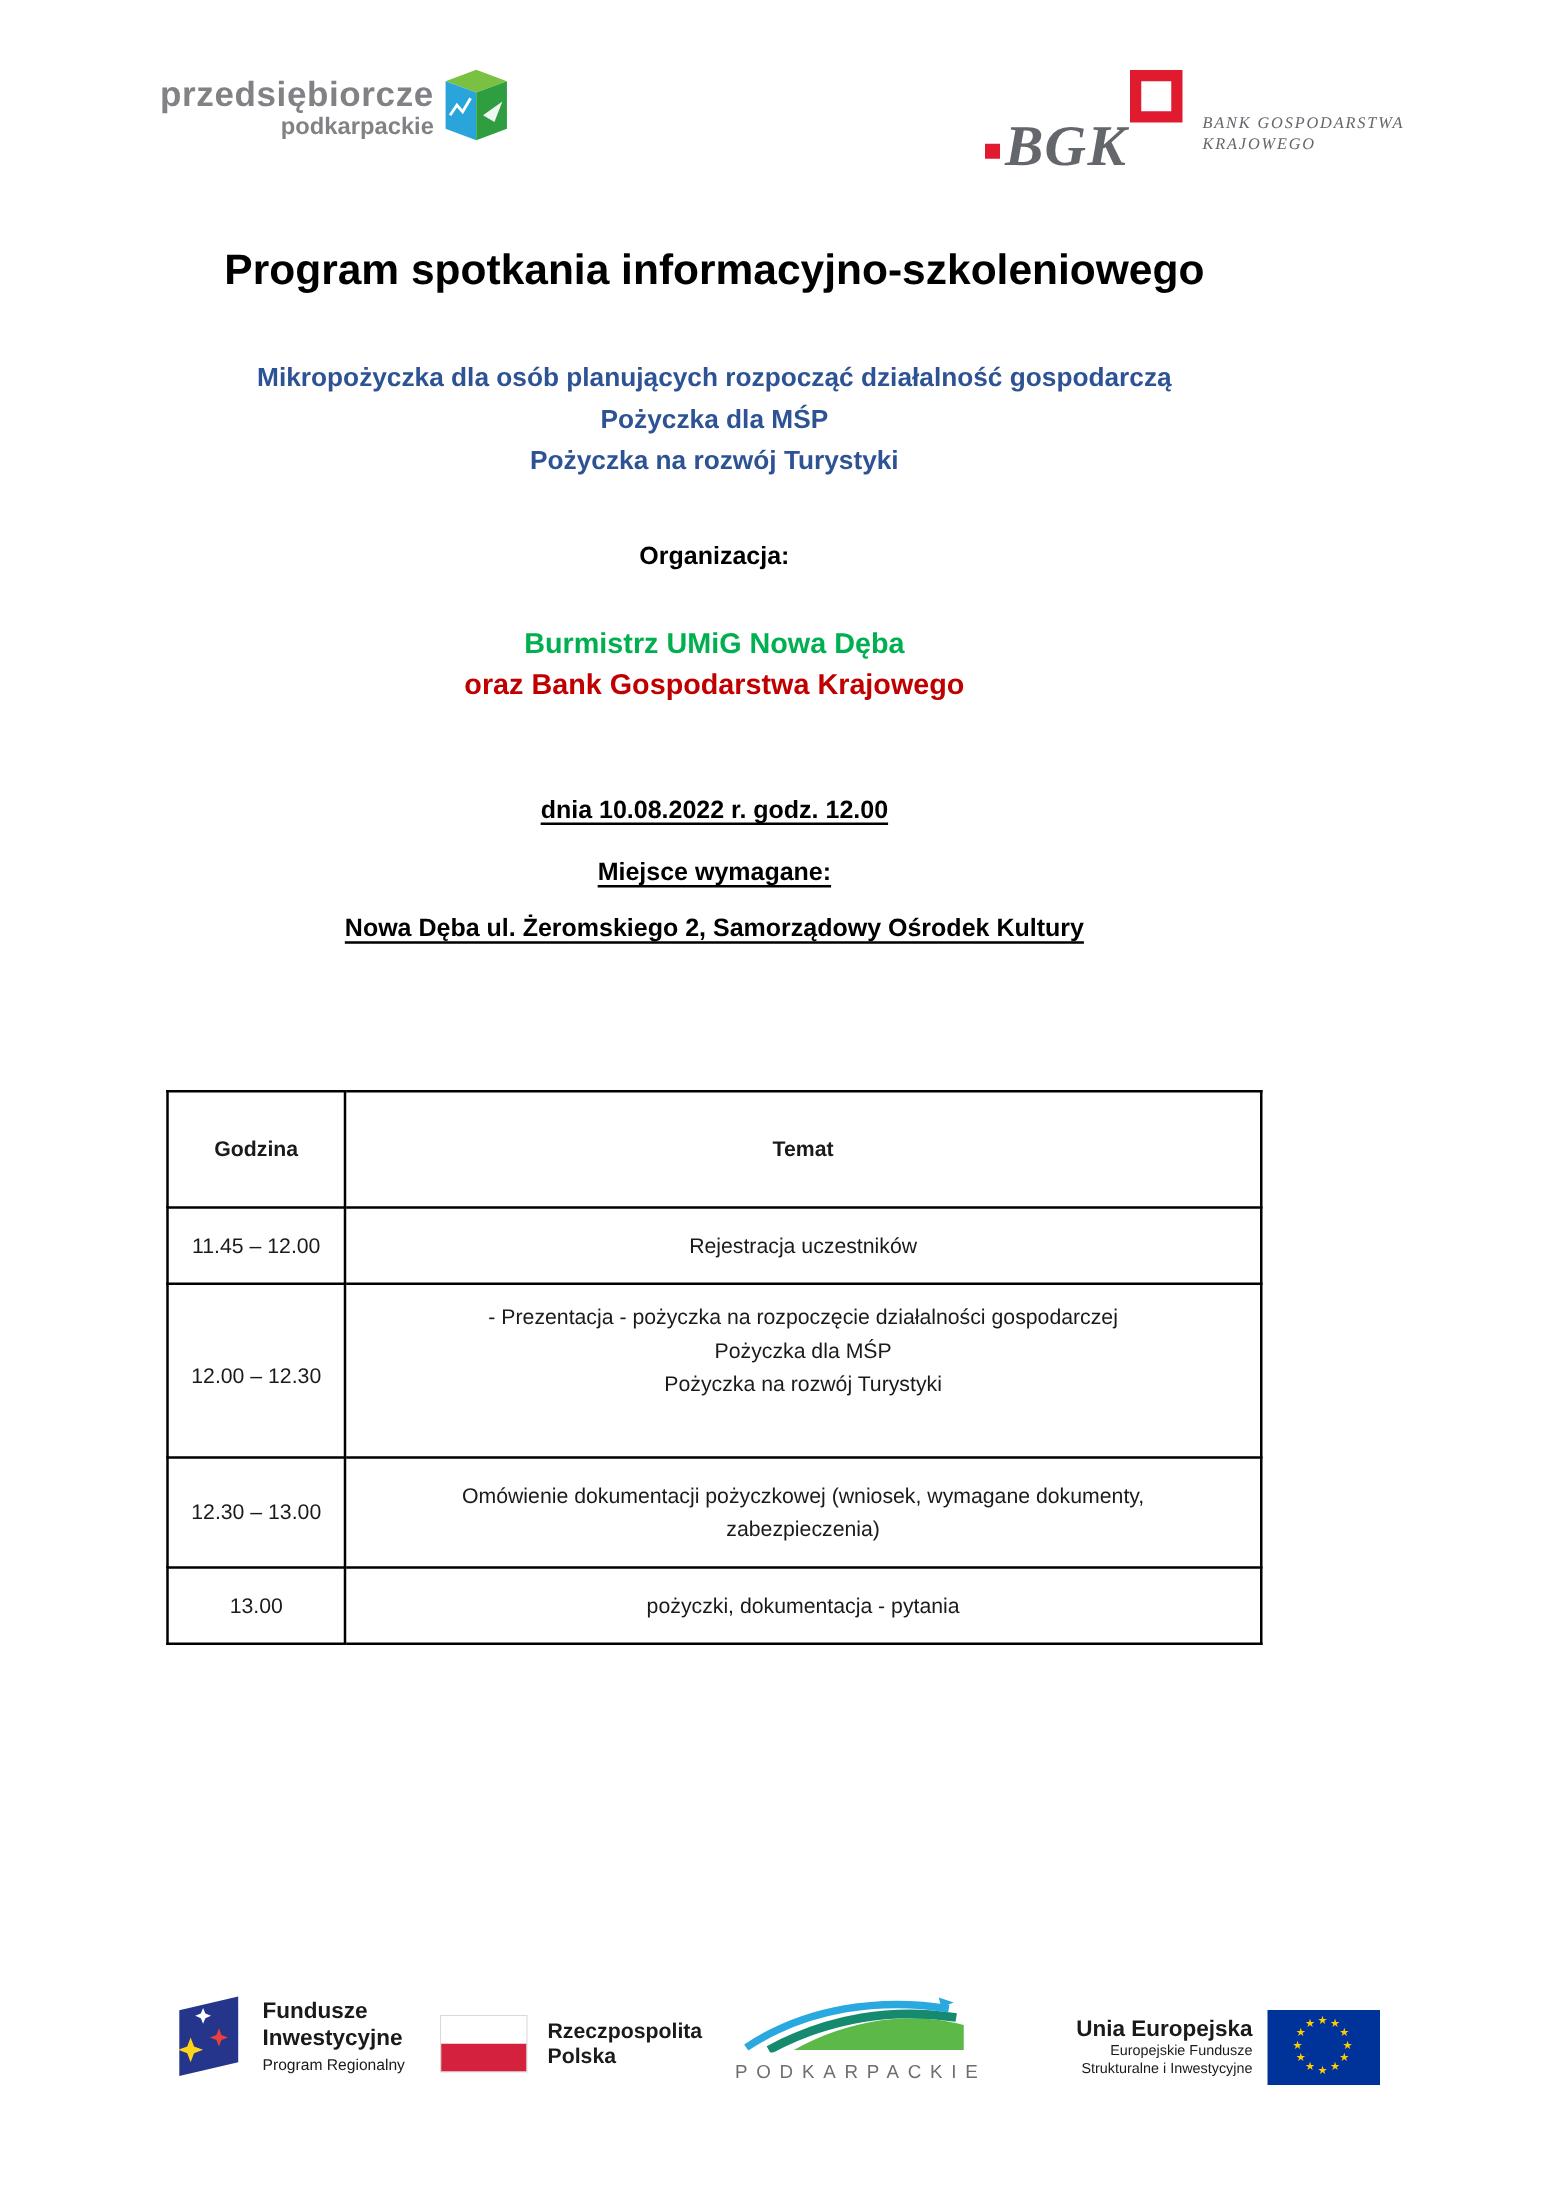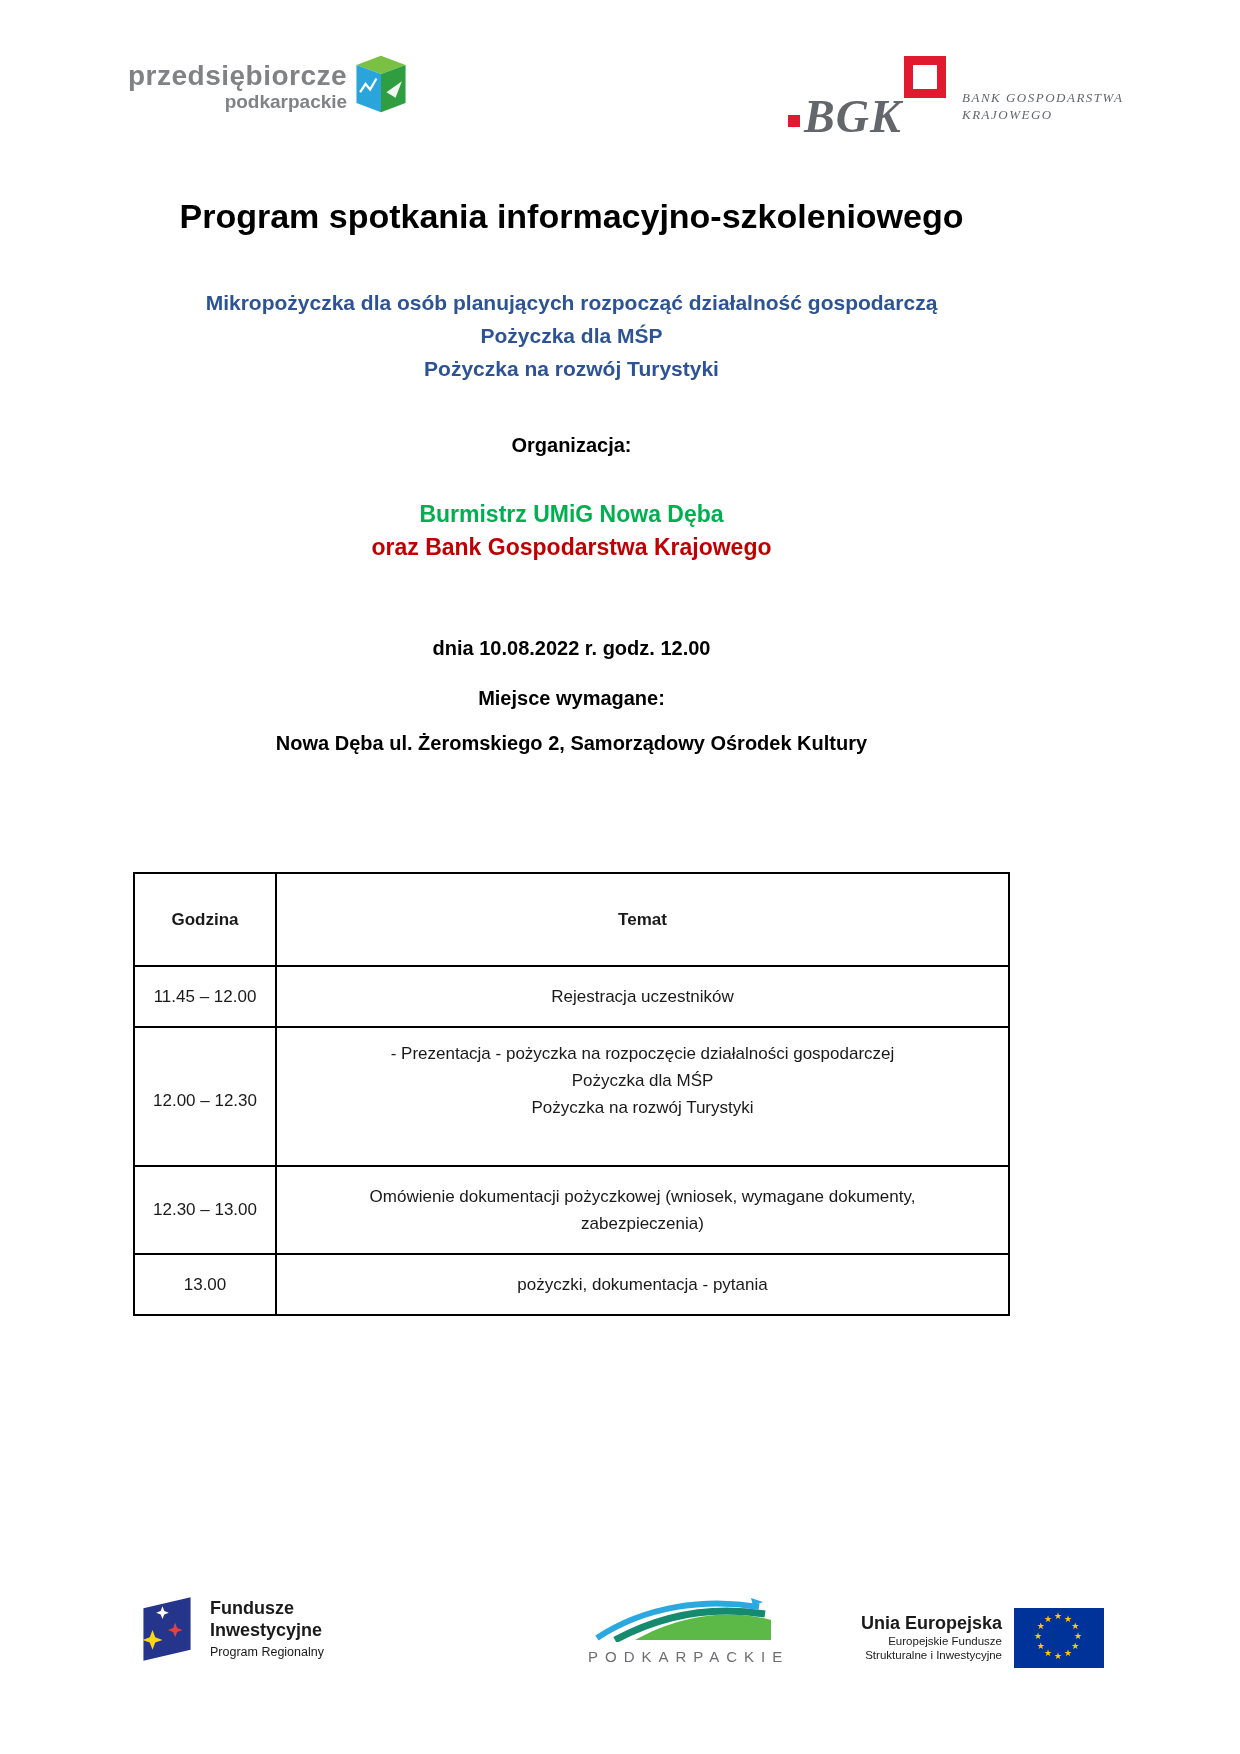--- a/index.html
+++ b/index.html
@@ -26,21 +26,21 @@
   
   .cblock{position:absolute;left:133px;width:877px;text-align:center;}
   .title{top:197px;font-size:34px;font-weight:bold;color:#000;}
   .subtitle{top:286px;font-size:21px;font-weight:bold;color:#2E5395;line-height:33px;}
   .org-label{top:434px;font-size:20px;font-weight:bold;color:#000;}
   .org-green{top:481px;font-size:23px;font-weight:bold;color:#00B050;margin-top:20px;}
   .org-red{top:534px;font-size:23px;font-weight:bold;color:#C00000;}
   .date-line{top:637px;font-size:20px;font-weight:bold;color:#000;}
   .place-label{top:687px;font-size:20px;font-weight:bold;color:#000;}
   .place-line{top:732px;font-size:20px;font-weight:bold;color:#000;}
-  .u{text-decoration-thickness:2px;text-underline-offset:4px;}
+  .u{text-decoration:underline;text-decoration-thickness:2px;text-underline-offset:4px;}
 
   
   table.agenda{position:absolute;left:133px;top:872px;width:877px;border-collapse:collapse;
     font-size:17px;color:#1a1a1a;}
   .agenda th,.agenda td{border:2px solid #000;text-align:center;padding:16px 6px;}
   .agenda th{font-weight:bold;height:59px;font-size:17px;}
   .agenda .time{width:128px;}
   .agenda tbody tr:nth-child(1){height:58px;}
   .agenda tbody tr:nth-child(2){height:139px;}
   .agenda tbody tr:nth-child(3){height:58px;}
@@ -162,20 +162,30 @@
       <polygon points="16,37 19,45 27,48 19,51 16,59 13,51 5,48 13,45" fill="#FFD617"></polygon>
       <polygon points="41,29 43.2,34.8 49,37 43.2,39.2 41,45 38.8,39.2 33,37 38.8,34.8" fill="#E8413C"></polygon>
     </svg>
     <div class="fe-text">
       <div class="fe-b">Fundusze</div>
       <div class="fe-b">Inwestycyjne</div>
       <div class="fe-s">Program Regionalny</div>
     </div>
   </div>
 
+  <div class="fg f-poland">
+    <div class="pl-flag">
+      <div class="pl-top"></div>
+      <div class="pl-bottom"></div>
+    </div>
+    <div class="pl-text">
+      <div>Rzeczpospolita</div>
+      <div>Polska</div>
+    </div>
+  </div>
 
   <div class="fg f-podkarpackie">
     <svg width="190" height="48" viewBox="0 0 190 48">
       <path d="M42 46 C92 18 142 16 178 26 L178 46 Z" fill="#5cb947"></path>
       <path d="M22 46 C70 20 122 12 172 20" stroke="#168a6f" stroke-width="7" fill="none"></path>
       <path d="M4 44 C52 12 112 4 166 13" stroke="#2aa9e0" stroke-width="6" fill="none"></path>
       <polygon points="158,4 170,8 160,12" fill="#2aa9e0"></polygon>
     </svg>
     <div class="pk-label">PODKARPACKIE</div>
   </div>

